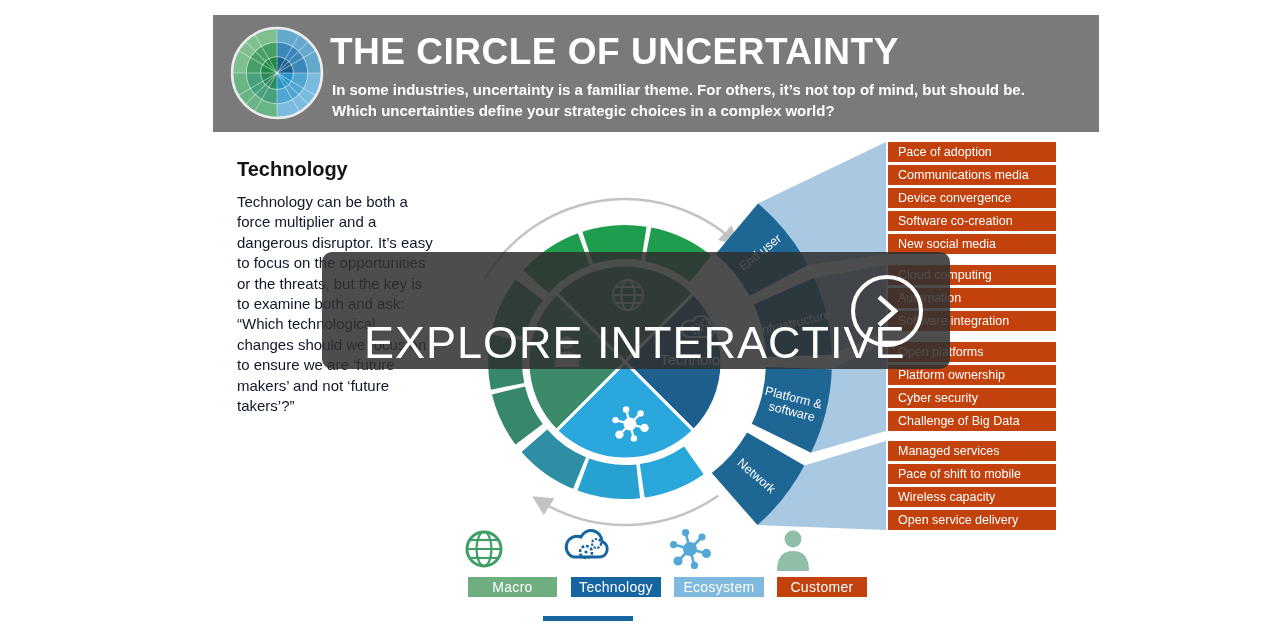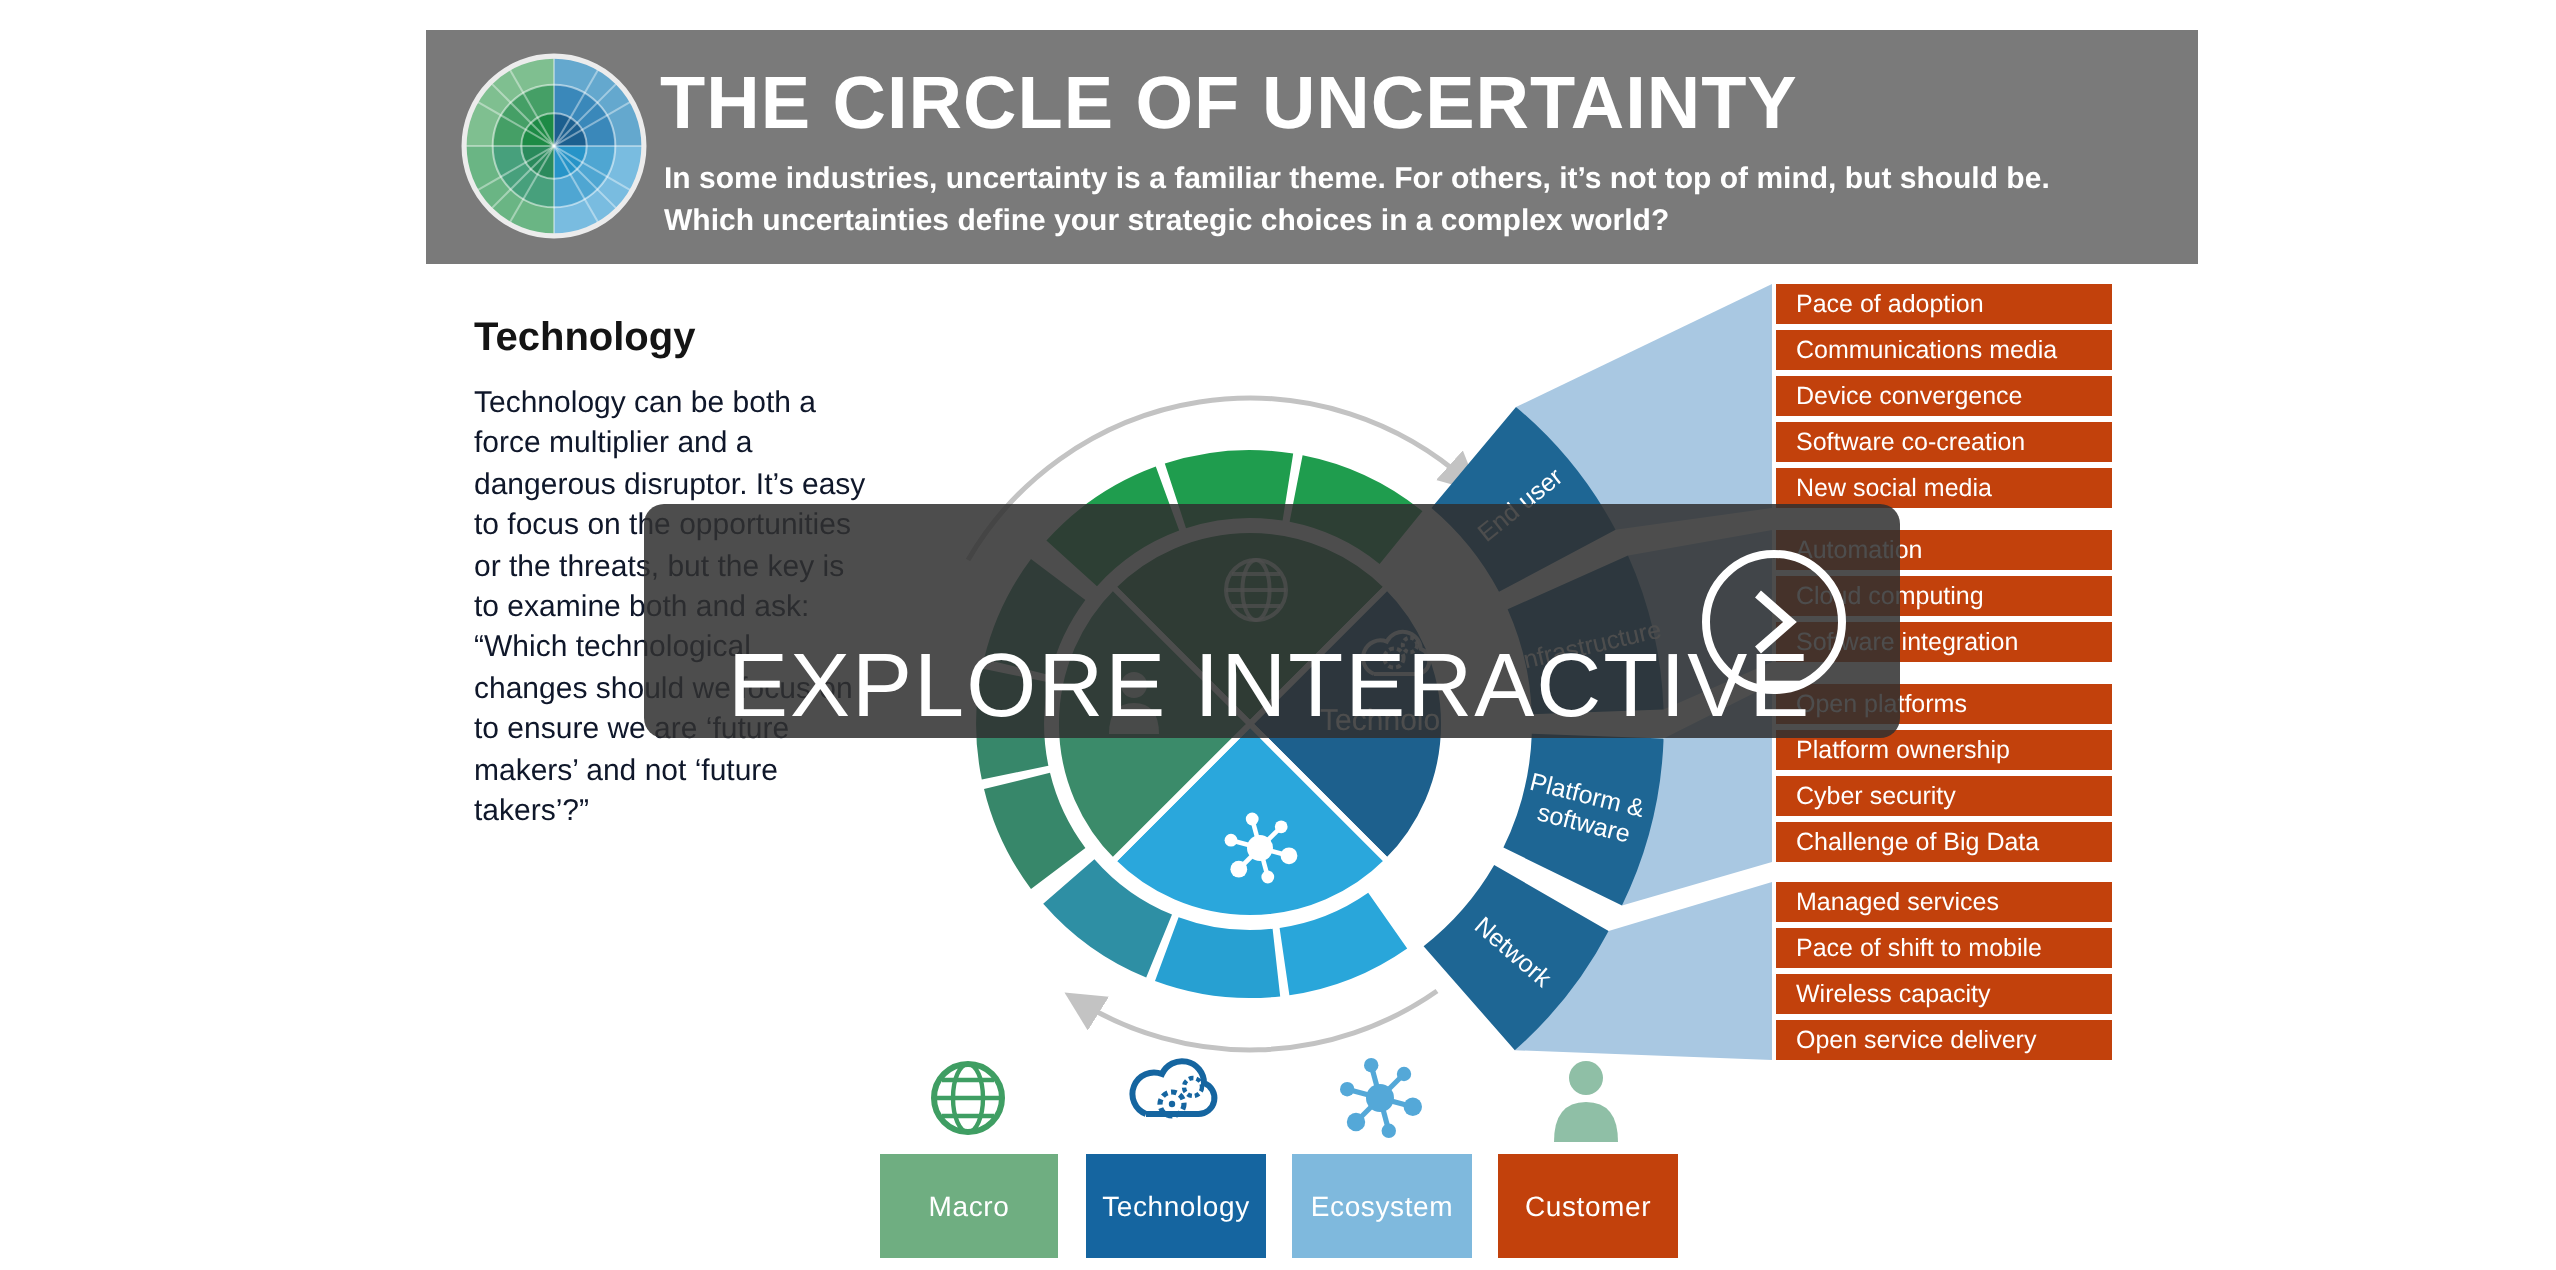--- a/index.html
+++ b/index.html
@@ -23,22 +23,22 @@
   .diagram{position:absolute;left:440px;top:130px;}
 
   
   .lgroup{position:absolute;left:888px;width:168px;}
   .g1{top:142px}.g2{top:265px}.g3{top:342px}.g4{top:441px}
   .litem{height:20px;margin-bottom:3px;background:#c2410c;color:#fff;font-size:12.5px;
          line-height:20px;padding-left:10px;box-sizing:border-box;white-space:nowrap;}
 
   
   .tabicons{position:absolute;left:440px;top:526px;}
-  .tabbtn{position:absolute;top:577px;height:52px;width:90px;color:#fff;font-size:14px;
-          display:flex;align-items:center;justify-content:center;letter-spacing:.3px;cursor:pointer;}
+  .tabbtn{position:absolute;top:577px;height:20px;width:90px;color:#fff;font-size:14px;
+          display:flex;align-items:center;justify-content:center;letter-spacing:.3px;cursor:pointer;margin-left:28px;}
   .tb0{left:440px;width:89px}.tb1{left:543px}.tb2{left:646px}.tb3{left:749px}
   .tab-underline{position:absolute;left:543px;top:616px;width:90px;height:5px;}
 
   
   .overlay{position:absolute;left:322px;top:252px;width:628px;height:117px;
            background:rgba(48,48,48,.86);border-radius:10px;z-index:10;
            display:flex;align-items:flex-end;cursor:pointer;}
   .ov-label{color:#fff;font-size:45px;font-weight:300;letter-spacing:1px;margin-left:42px;
             white-space:nowrap;}
   .ov-btn{position:absolute;right:27px;top:50%;transform:translateY(-50%);width:64px;height:64px;
@@ -183,22 +183,22 @@
   </svg>
 
   <div class="lgroup g1">
     <div class="litem">Pace of adoption</div>
     <div class="litem">Communications media</div>
     <div class="litem">Device convergence</div>
     <div class="litem">Software co-creation</div>
     <div class="litem">New social media</div>
   </div>
   <div class="lgroup g2">
+    <div class="litem">Cloud computing</div>
     <div class="litem">Automation</div>
-    <div class="litem">Cloud computing</div>
     <div class="litem">Software integration</div>
   </div>
   <div class="lgroup g3">
     <div class="litem">Open platforms</div>
     <div class="litem">Platform ownership</div>
     <div class="litem">Cyber security</div>
     <div class="litem">Challenge of Big Data</div>
   </div>
   <div class="lgroup g4">
     <div class="litem">Managed services</div>

